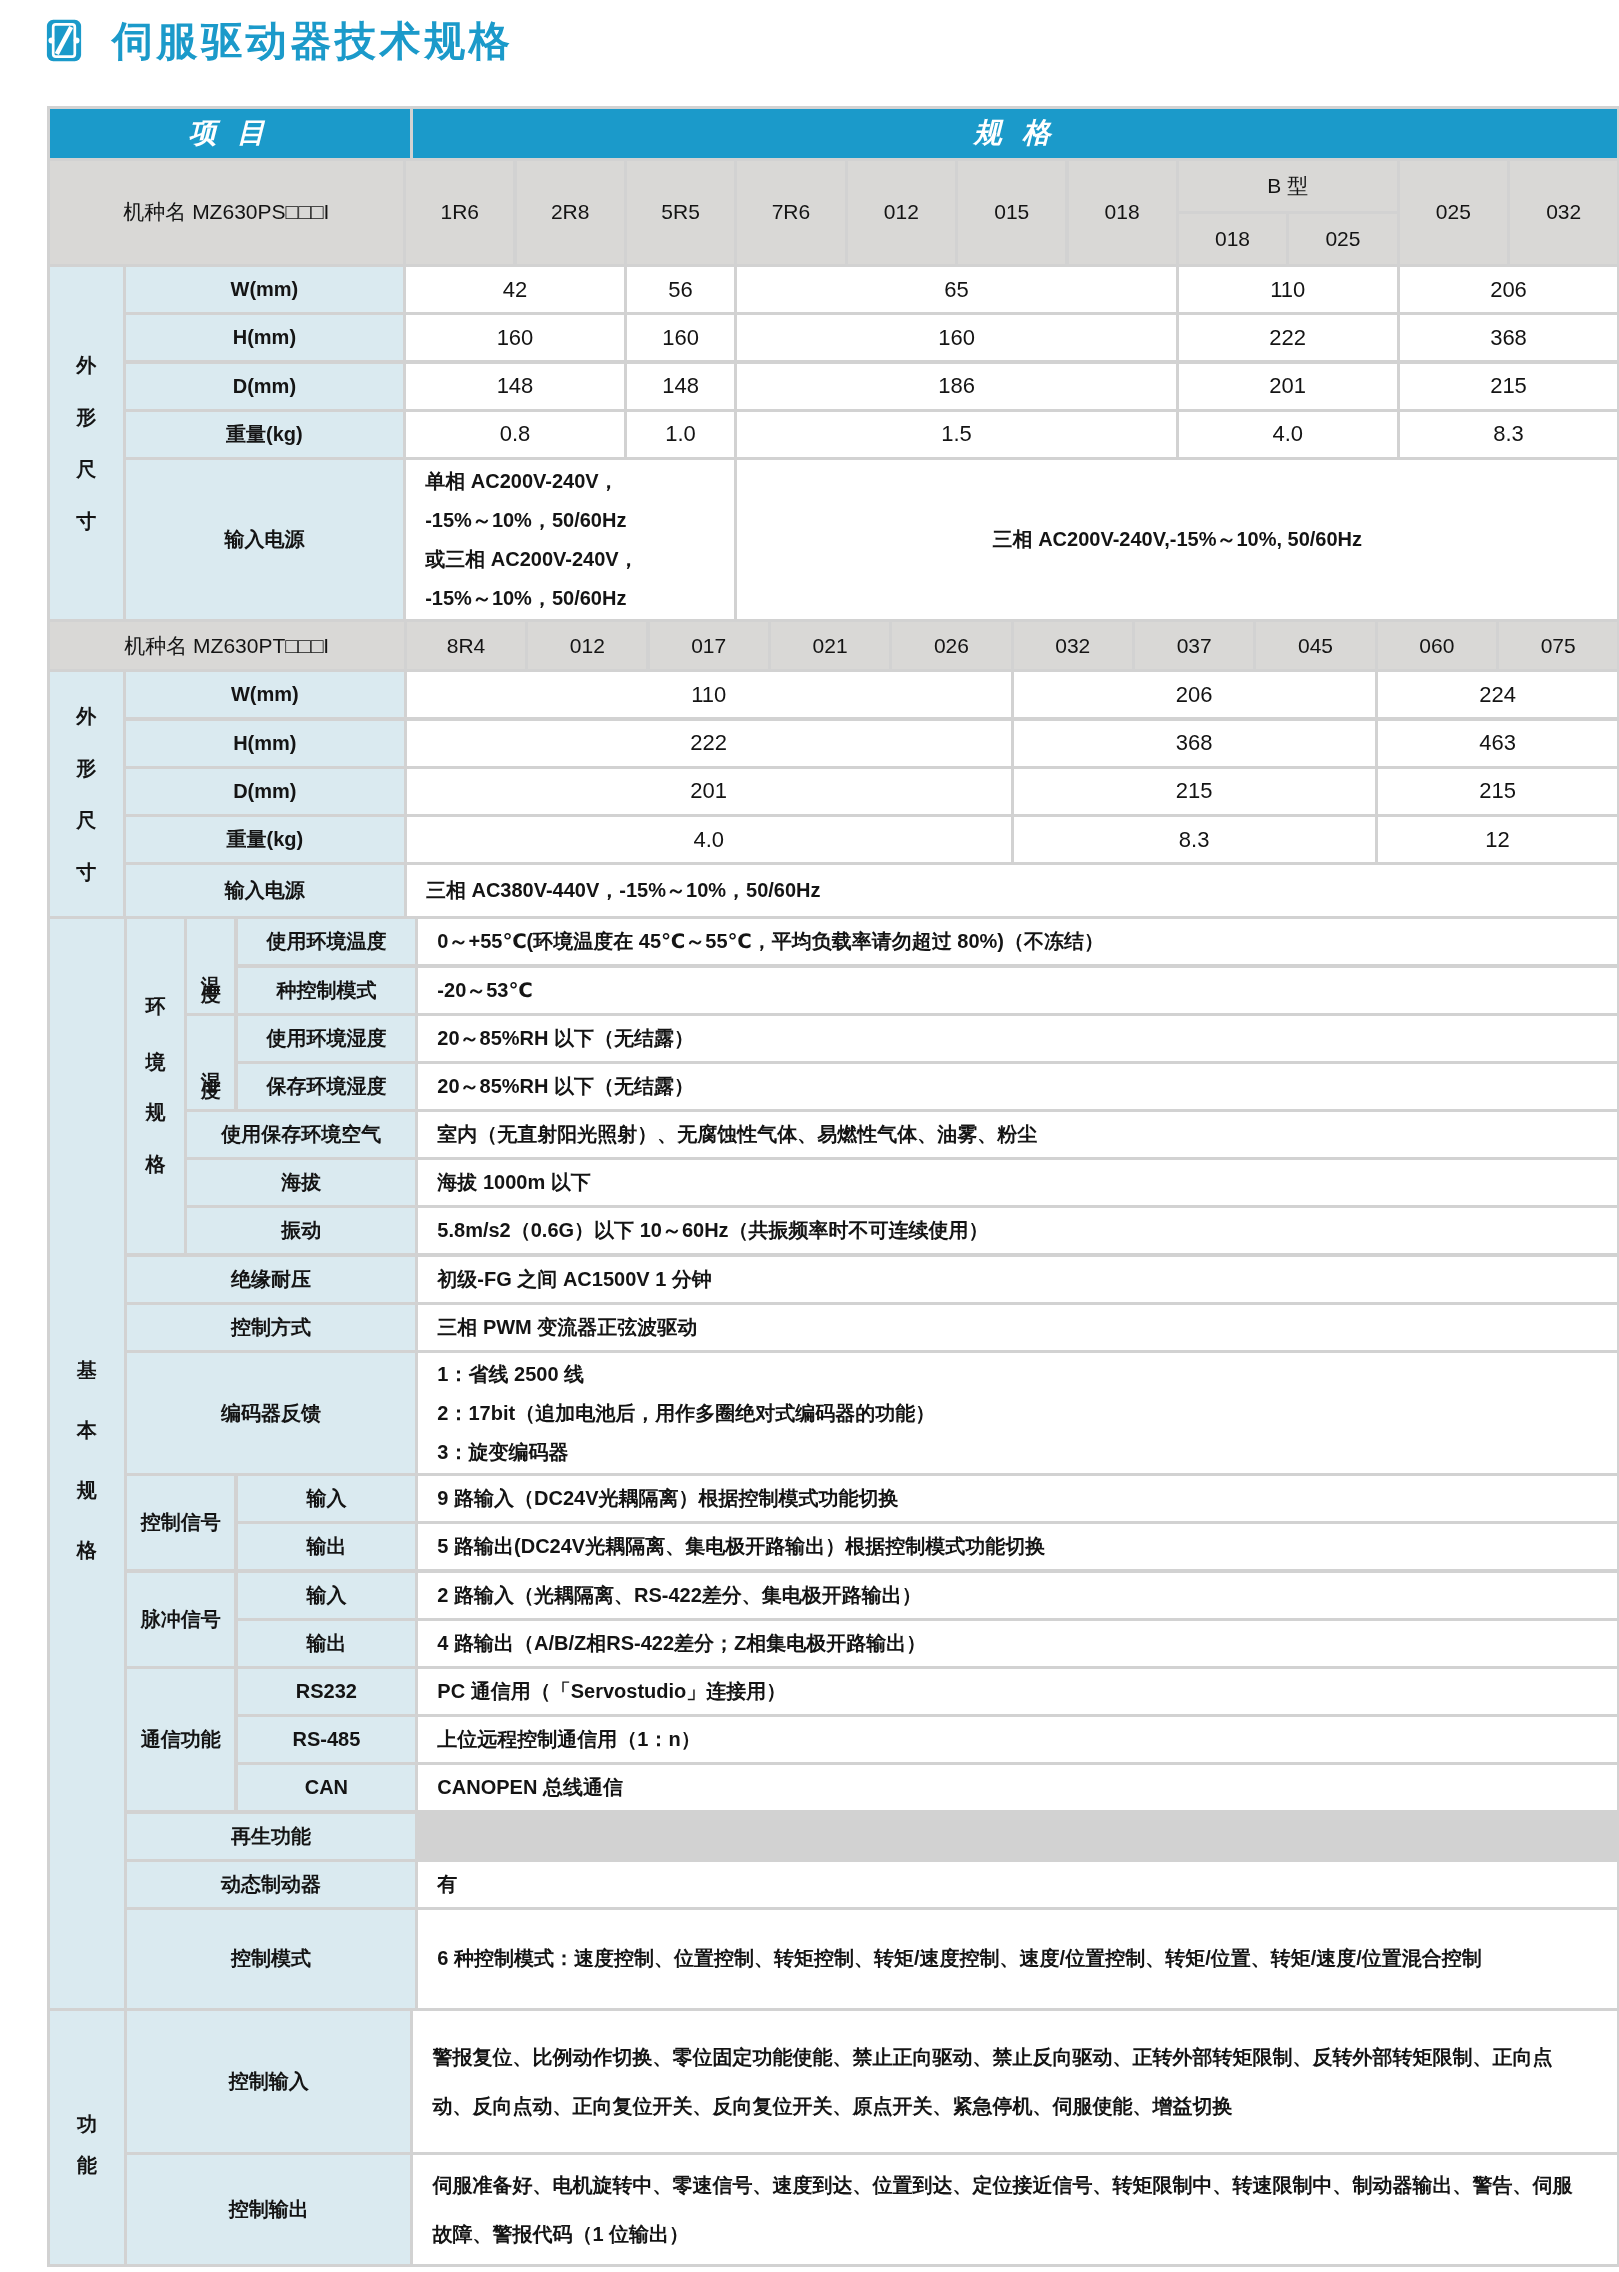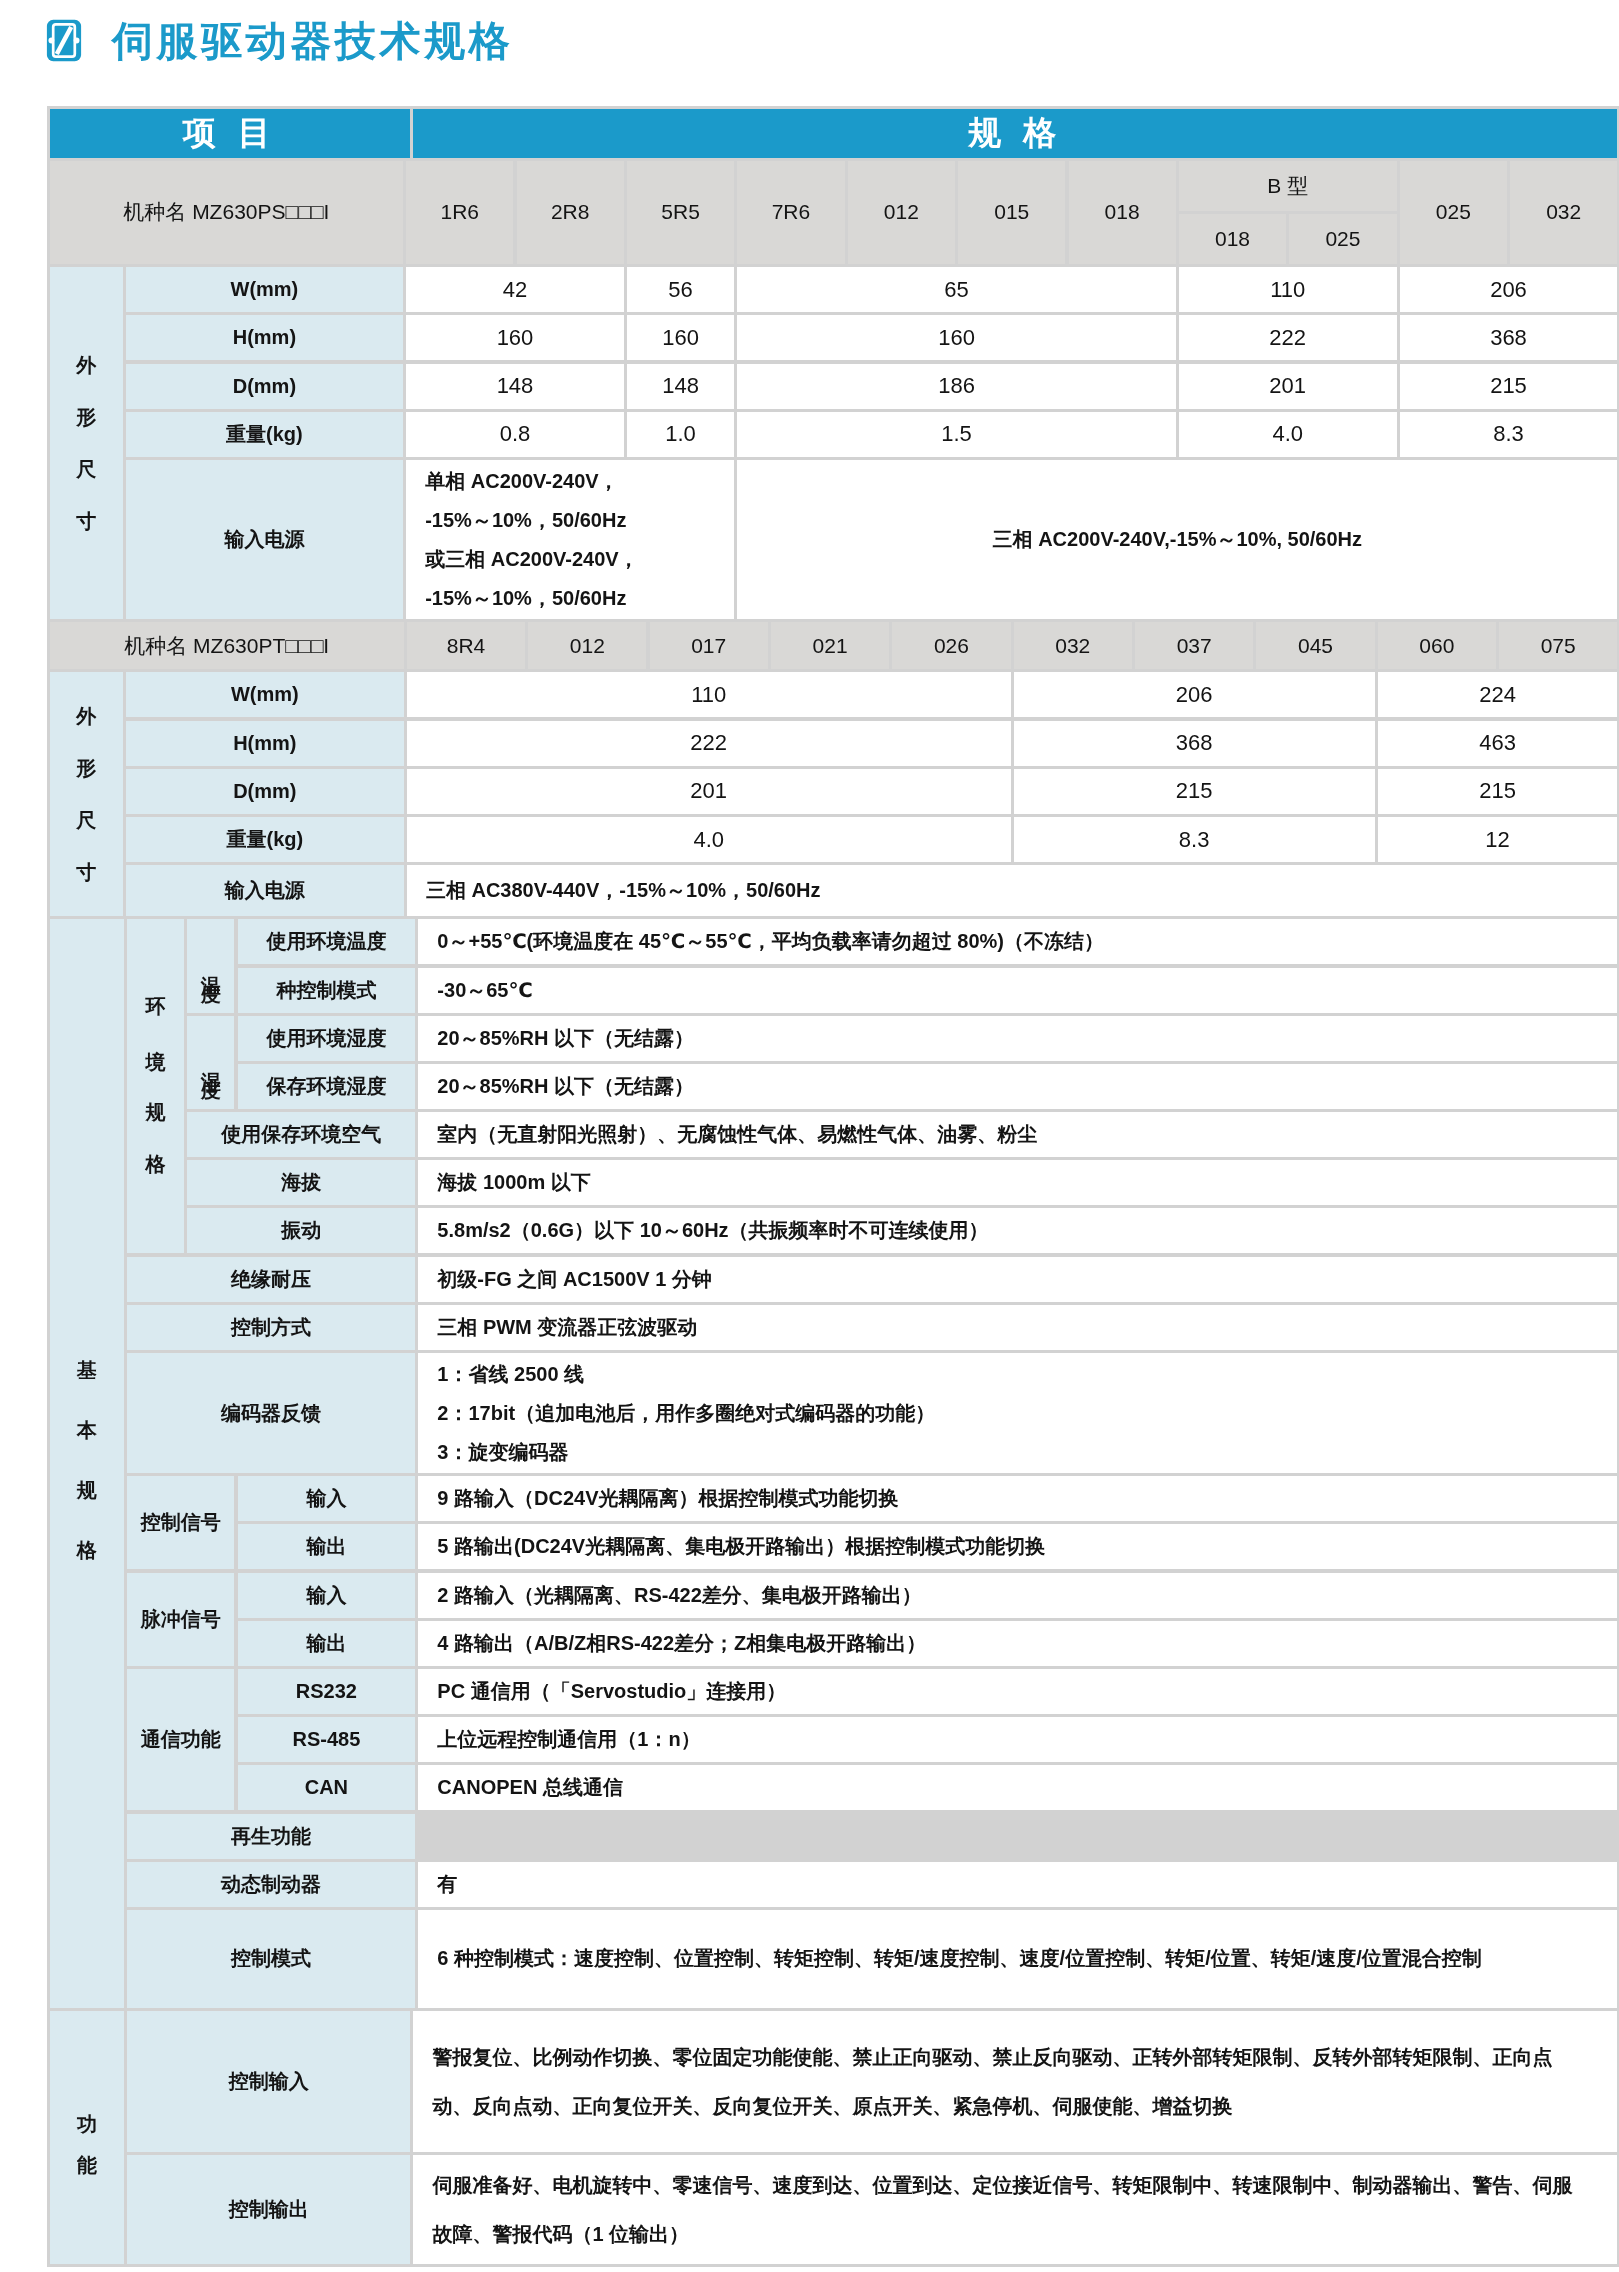--- a/index.html
+++ b/index.html
@@ -17,21 +17,21 @@
   .g-ps   { grid-template-columns:165fr 627fr repeat(11,242.5fr);
             grid-template-rows:50px 50px 45px 45px 45px 45px 159px; }
   .g-pt   { grid-template-columns:165fr 627fr repeat(10,266.75fr);
             grid-template-rows:47px 45px 45px 45px 45px 51px; }
   .g-basic{ grid-template-columns:165fr 127fr 105fr 395fr 2668fr;
             grid-template-rows:repeat(9,45px) 120px repeat(9,45px) 98px; }
   .g-func { grid-template-columns:165fr 627fr 2668fr; grid-template-rows:141px 109px; }
 
   .c { display:flex; align-items:center; justify-content:center; text-align:center;
        font-size:20px; font-weight:bold; line-height:1.35; }
-  .hdr { background:#1b9aca; color:#ffffff; font-size:33px; letter-spacing:6.4px; }
+  .hdr { background:#1b9aca; color:#ffffff; font-size:28px; letter-spacing:6.4px;font-style:italic; }
   .mdl { background:#d9d8d6; font-weight:400; font-size:21px; }
   .lbl { background:#daeaf0; }
   .val { background:#ffffff; }
   .num { font-weight:400; font-size:22px; }
   .left { justify-content:flex-start; text-align:left; padding:5.5px 19px; }
   .pre { white-space:pre-line; }
   .lh  { line-height:1.95; }
   .para{ line-height:2.45; padding-right:32px; }
   .vtext { writing-mode:vertical-lr; text-orientation:upright; }
   .vs-sm { letter-spacing:0.3em; }
@@ -157,21 +157,21 @@
     </section>
 
     <section class="grid g-basic">
       <div class="c lbl vtext vs-lg" style="grid-column:1;grid-row:1/21">基本规格</div>
       <div class="c lbl vtext vs-md" style="grid-column:2;grid-row:1/8">环境规格</div>
 
       <div class="c lbl vtext vs-sm" style="grid-column:3;grid-row:1/3">温度</div>
       <div class="c lbl" style="grid-column:4;grid-row:1">使用环境温度</div>
       <div class="c val left" style="grid-column:5;grid-row:1">0～+55℃(环境温度在 45℃～55℃，平均负载率请勿超过 80%)（不冻结）</div>
       <div class="c lbl" style="grid-column:4;grid-row:2">种控制模式</div>
-      <div class="c val left" style="grid-column:5;grid-row:2">-30～65℃</div>
+      <div class="c val left" style="grid-column:5;grid-row:2">-20～53℃</div>
 
       <div class="c lbl vtext vs-sm" style="grid-column:3;grid-row:3/5">湿度</div>
       <div class="c lbl" style="grid-column:4;grid-row:3">使用环境湿度</div>
       <div class="c val left" style="grid-column:5;grid-row:3">20～85%RH 以下（无结露）</div>
       <div class="c lbl" style="grid-column:4;grid-row:4">保存环境湿度</div>
       <div class="c val left" style="grid-column:5;grid-row:4">20～85%RH 以下（无结露）</div>
 
       <div class="c lbl" style="grid-column:3/5;grid-row:5">使用保存环境空气</div>
       <div class="c val left" style="grid-column:5;grid-row:5">室内（无直射阳光照射）、无腐蚀性气体、易燃性气体、油雾、粉尘</div>
 

